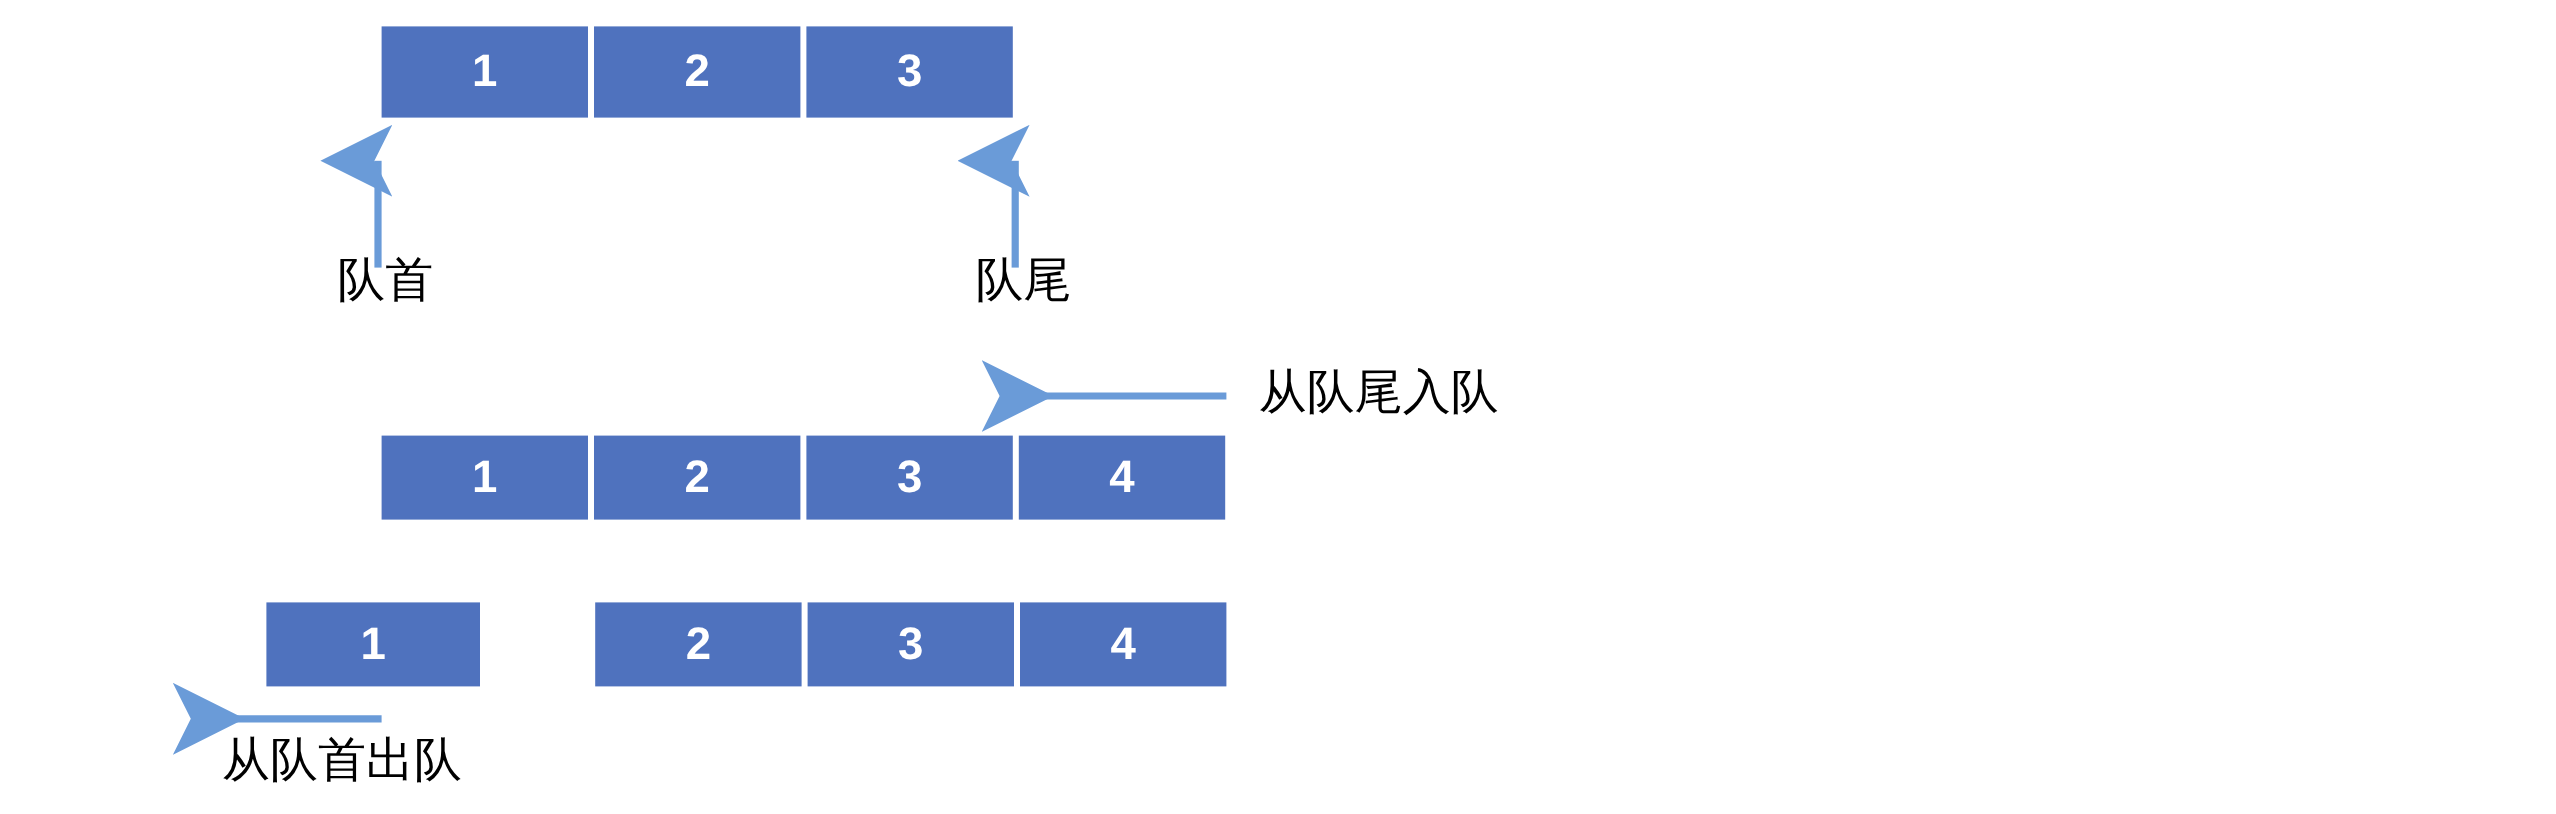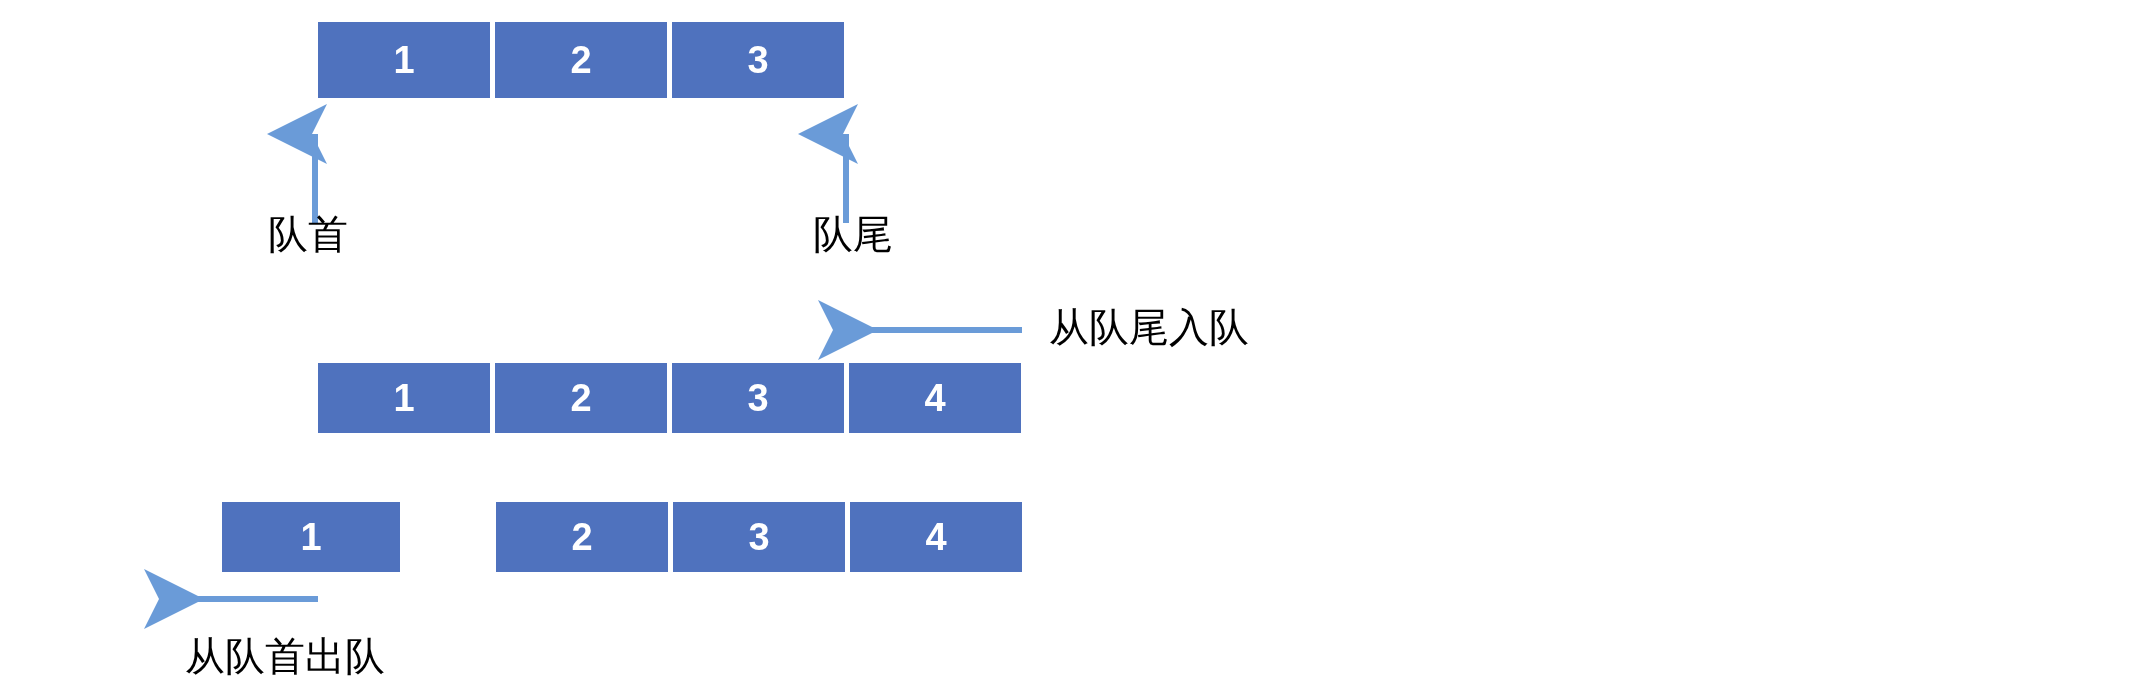--- a/index.html
+++ b/index.html
@@ -77,21 +77,21 @@
 
   <svg class="arrow-svg" style="left:831px; top:120px;" width="30" height="105" viewBox="0 0 30 105">
     <defs>
       <marker id="mkUp2" markerWidth="10" markerHeight="10" refX="5" refY="8" orient="auto" markerUnits="strokeWidth">
         <path d="M5,0 L10,10 L5,7.5 L0,10 Z" fill="#6A9BD8"></path>
       </marker>
     </defs>
     <line x1="15" y1="103" x2="15" y2="14" stroke="#6A9BD8" stroke-width="6" marker-end="url(#mkUp2)"></line>
   </svg>
 
-  <div class="label" style="left: 268px; top: 212px; color: rgb(0, 0, 0);">队首</div>
+  <div class="label" style="left: 281px; top: 212px; color: rgb(0, 0, 0);">队首</div>
 
   <div class="label" style="left: 793px; top: 212px; color: rgb(0, 0, 0); margin-left: 20px;">队尾</div>
 
   <svg class="arrow-svg" style="left:834px; top:316px;" width="190" height="28" viewBox="0 0 190 28">
     <defs>
       <marker id="mkLeft1" markerWidth="10" markerHeight="10" refX="5" refY="5" orient="auto" markerUnits="strokeWidth">
         <path d="M0,5 L10,0 L7.5,5 L10,10 Z" fill="#6A9BD8"></path>
       </marker>
     </defs>
     <line x1="188" y1="14" x2="14" y2="14" stroke="#6A9BD8" stroke-width="6" marker-end="url(#mkLeft1)"></line>
@@ -118,15 +118,15 @@
 
   <svg class="arrow-svg" style="left:160px; top:585px;" width="160" height="28" viewBox="0 0 160 28">
     <defs>
       <marker id="mkLeft2" markerWidth="10" markerHeight="10" refX="5" refY="5" orient="auto" markerUnits="strokeWidth">
         <path d="M0,5 L10,0 L7.5,5 L10,10 Z" fill="#6A9BD8"></path>
       </marker>
     </defs>
     <line x1="158" y1="14" x2="14" y2="14" stroke="#6A9BD8" stroke-width="6" marker-end="url(#mkLeft2)"></line>
   </svg>
 
-  <div class="label" style="left: 185px; top: 612px; color: rgb(0, 0, 0); margin-top: 22px;">从队首出队</div>
+  <div class="label" style="left: 185px; top: 612px; color: rgb(0, 0, 0);">从队首出队</div>
 
 </div>
 
 </body></html>

